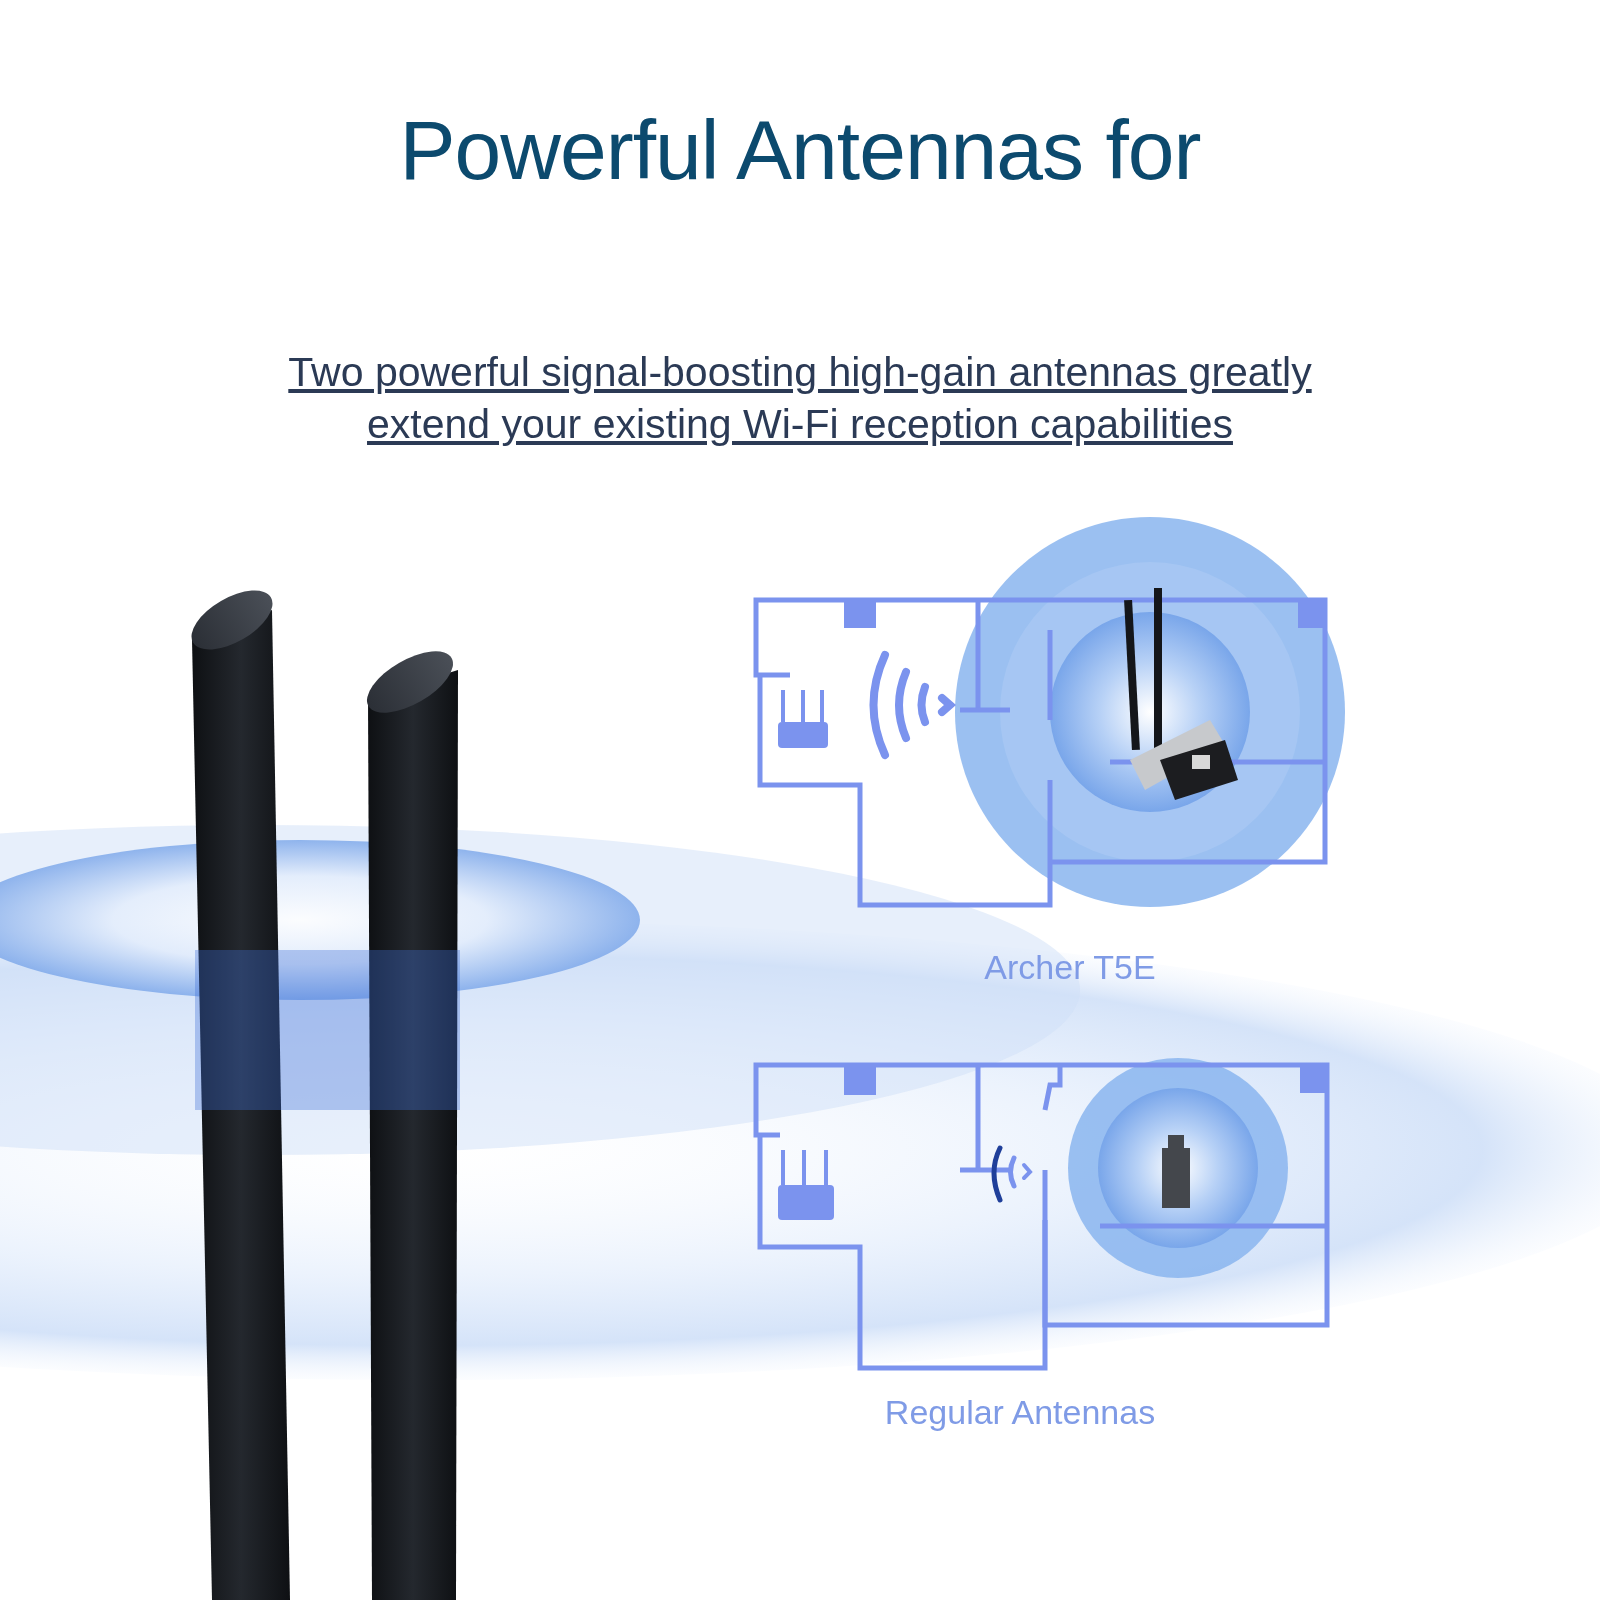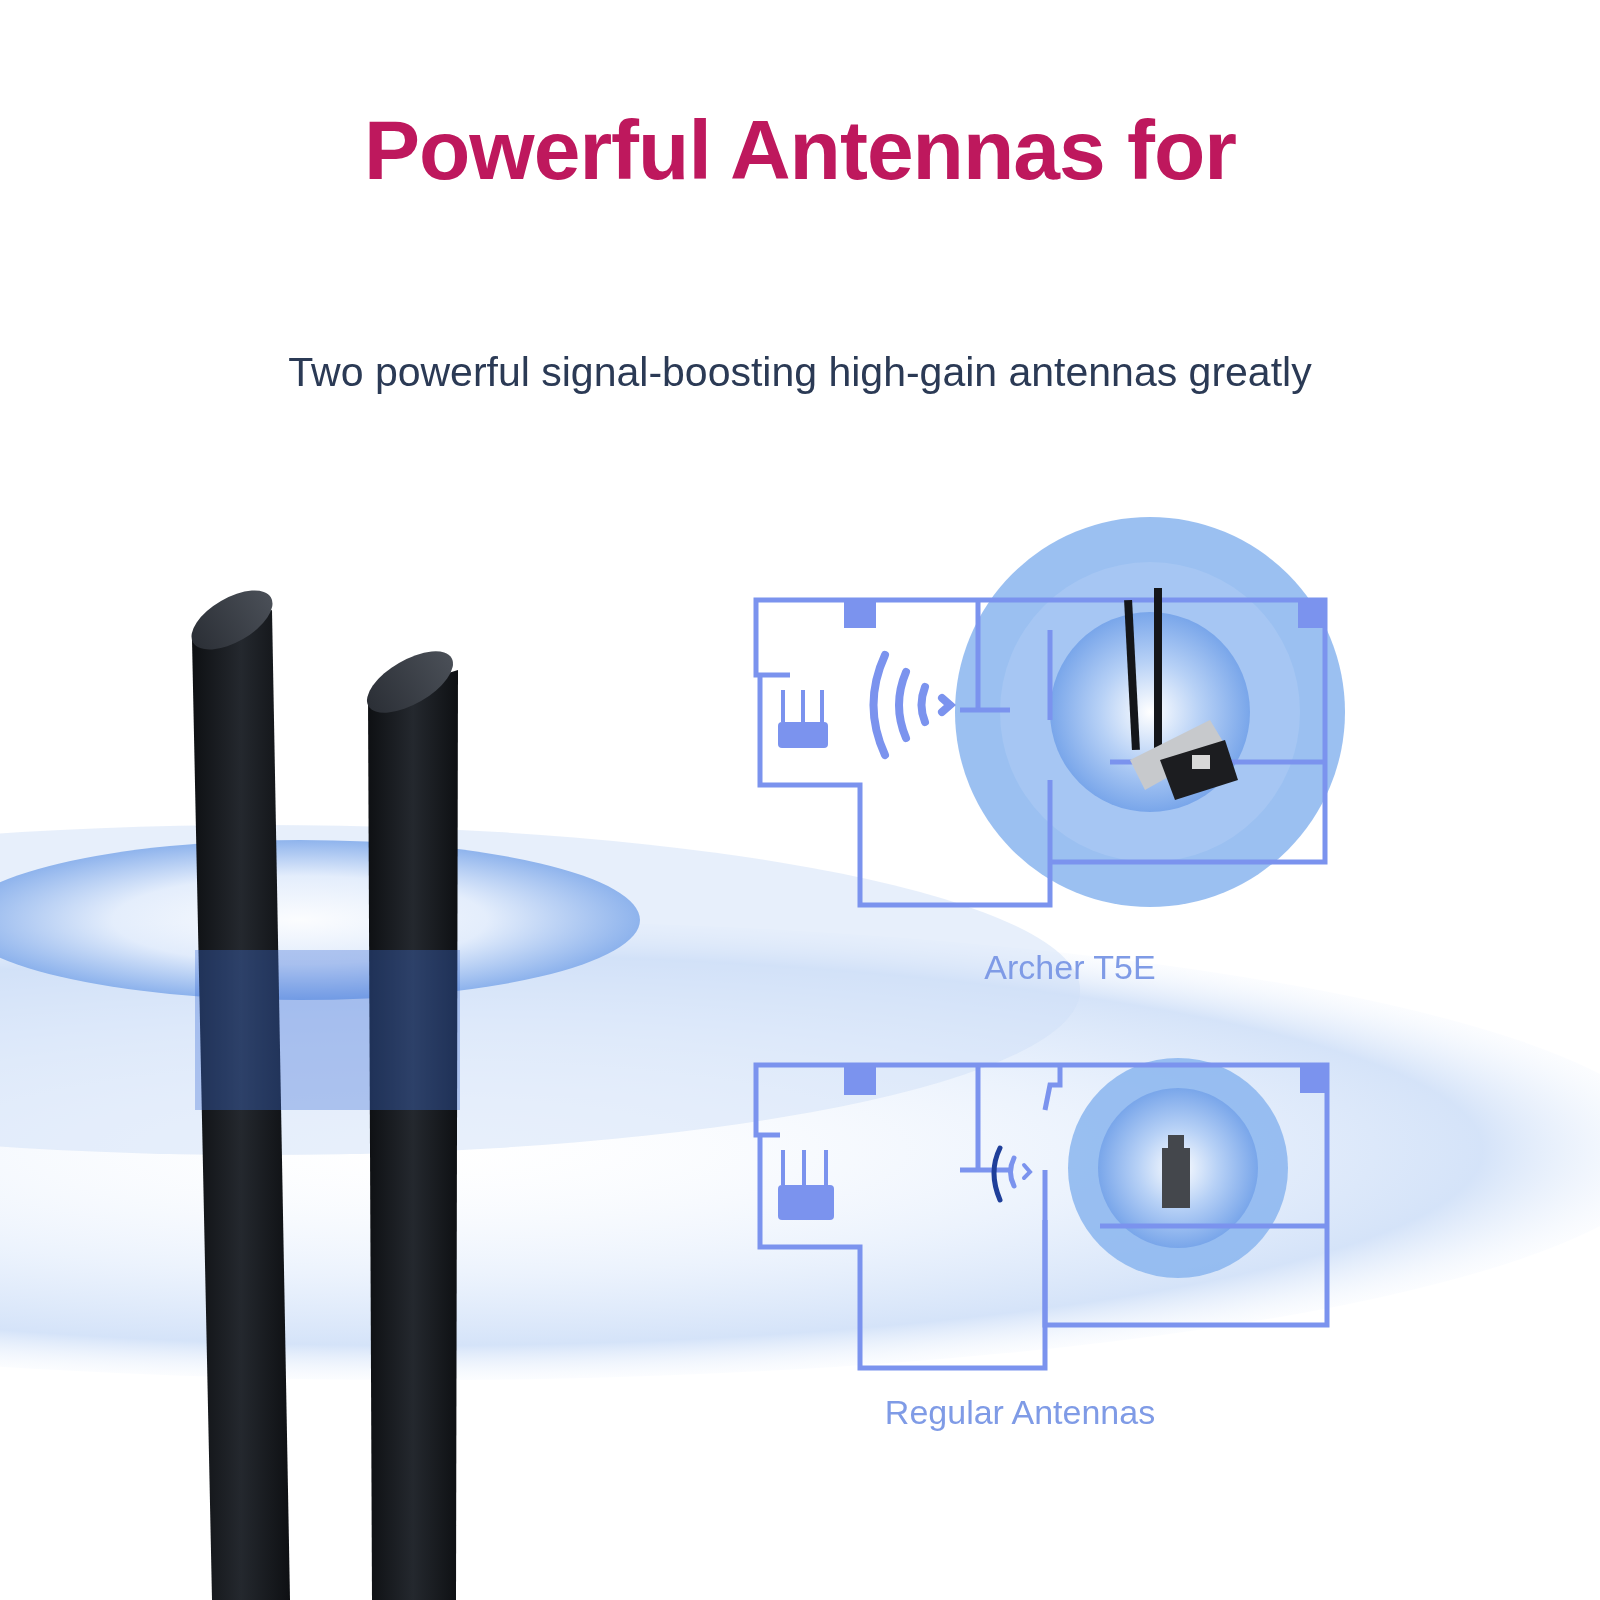--- a/index.html
+++ b/index.html
@@ -1,18 +1,18 @@
 <!DOCTYPE html>
 <html><head>
 <meta charset="utf-8">
 <style>
   html,body{margin:0;padding:0;}
   body{width:1600px;height:1600px;position:relative;overflow:hidden;background:#ffffff;font-family:"Liberation Sans",sans-serif;}
-  .title{position:absolute;left:0;width:1600px;text-align:center;color:#be185d;font-weight:bold;font-size:84px;line-height:110px;top:95px;letter-spacing:-1px;}
-  .subtitle{position:absolute;left:0;width:1600px;text-align:center;color:#2b3a55;font-size:41px;line-height:52px;top:346px;}
+  .title{position:absolute;left:0;width:1600px;text-align:center;color:#0c4a6e;font-weight:normal;font-size:84px;line-height:110px;top:95px;letter-spacing:-1px;}
+  .subtitle{position:absolute;left:0;width:1600px;text-align:center;color:#2b3a55;font-size:41px;line-height:52px;top:346px;text-decoration:underline;}
   .ripples{position:absolute;left:0;top:0;width:1600px;height:1600px;}
   .label{position:absolute;color:#7f9be6;font-size:34px;text-align:center;}
 </style>
 </head>
 <body>
 
 <svg class="ripples" viewBox="0 0 1600 1600" width="1600" height="1600">
   <defs>
     <radialGradient id="bigRipple" cx="0.5" cy="0.5" r="0.5">
       <stop offset="0" stop-color="#ffffff" stop-opacity="0.2"></stop>
@@ -121,16 +121,17 @@
       <rect x="1162" y="1148" width="28" height="60"></rect>
     </g>
   </g>
 </svg>
 
 <div class="title">
   <div>Powerful Antennas for</div>
 </div>
 <div class="subtitle">
   <div>Two powerful signal-boosting high-gain antennas greatly</div>
+  <div>extend your existing Wi-Fi reception capabilities</div>
 </div>
 
 <div class="label" style="left:930px;top:930px;width:280px;margin-top:18px;">Archer T5E</div>
 <div class="label" style="left:860px;top:1393px;width:320px;">Regular Antennas</div>
 
 </body></html>

